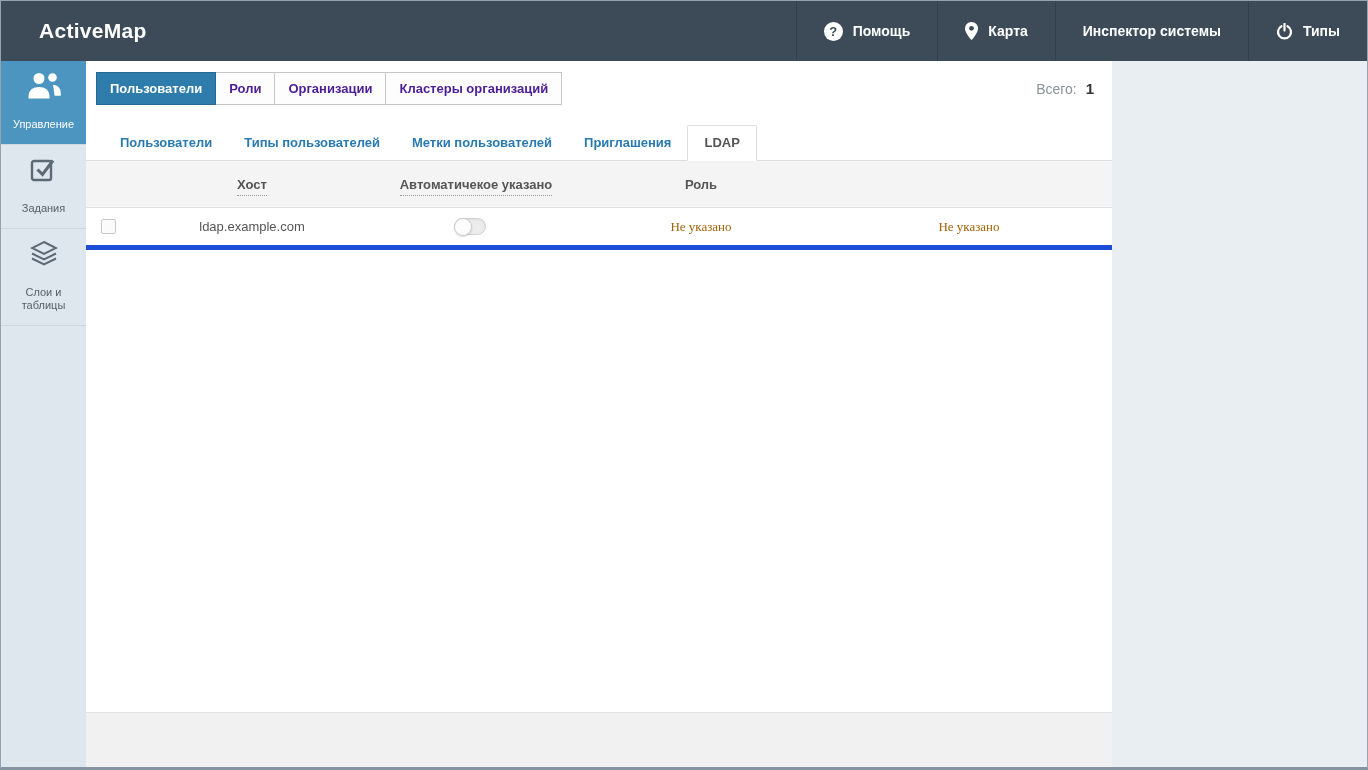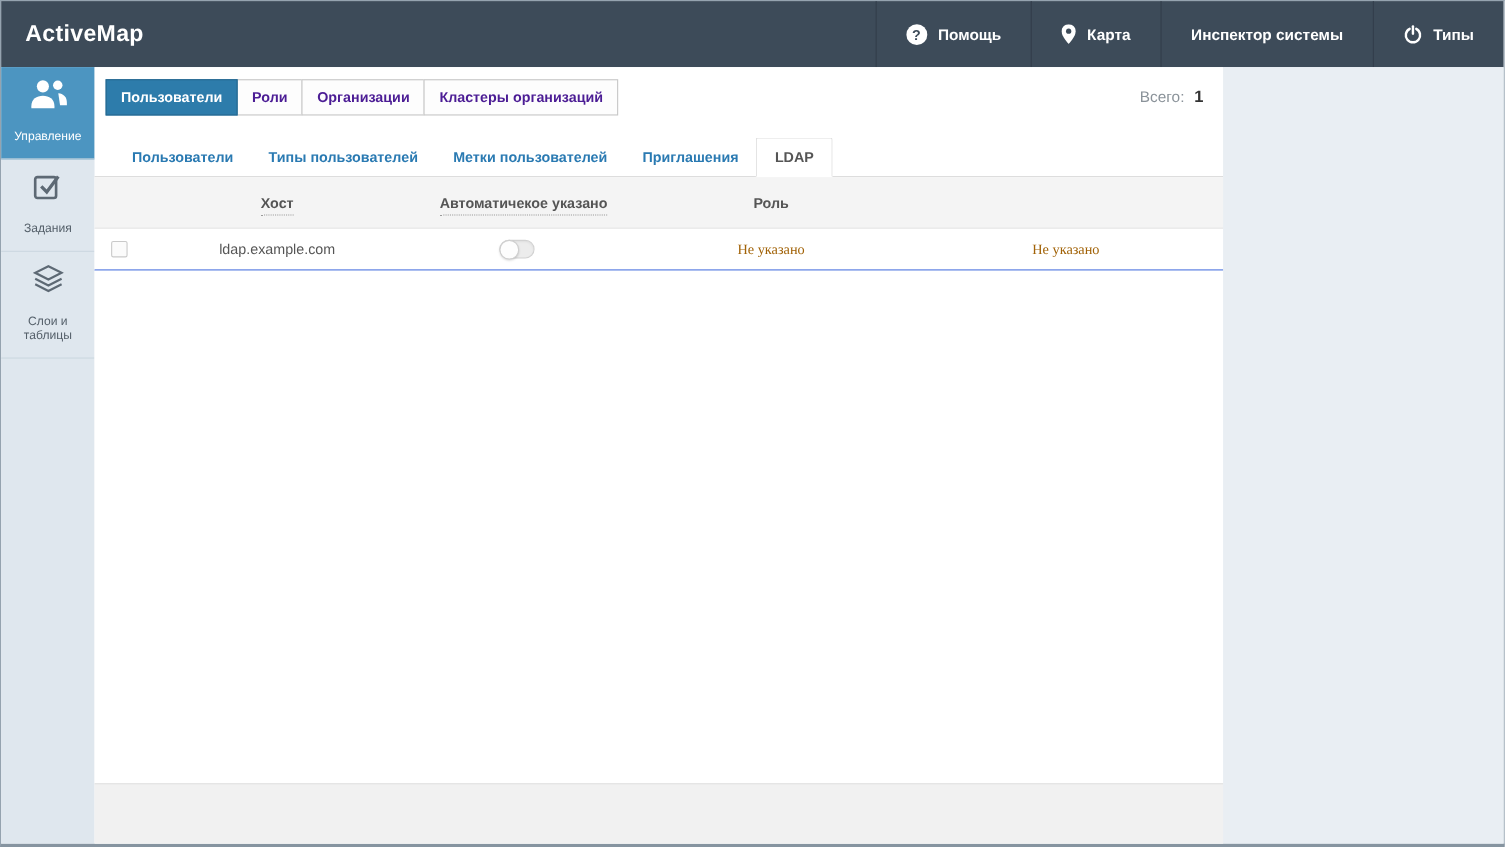--- a/index.html
+++ b/index.html
@@ -14,21 +14,21 @@
     background:#e9eef3; overflow:hidden;
   }
 
   
   .topbar {
     height:60px; flex:0 0 60px; background:#3d4b59;
     display:flex; align-items:stretch; color:#fff;
   }
   .logo {
     font-size:21px; font-weight:bold; letter-spacing:.3px;
-    padding:0 22px; display:flex; align-items:center;
+    padding:0 38px; display:flex; align-items:center;
   }
   .topnav { margin-left:auto; display:flex; align-items:stretch; }
   .topnav-item {
     display:flex; align-items:center; gap:10px;
     padding:0 27px; font-size:14px; font-weight:bold;
     border-left:1px solid #323e4b; cursor:pointer; white-space:nowrap;
   }
   .help-badge {
     width:19px; height:19px; border-radius:50%;
     background:#fff; color:#3d4b59; font-size:13px; font-weight:bold;
@@ -100,21 +100,21 @@
   .th .sortable { border-bottom:1px dotted #9a9a9a; padding-bottom:3px; cursor:pointer; }
 
   .col-check { width:42px; flex:0 0 42px; padding-left:15px; }
   .col-host  { width:248px; flex:0 0 248px; }
   .col-auto  { width:200px; flex:0 0 200px; }
   .col-role  { width:250px; flex:0 0 250px; }
   .col-org   { flex:1; }
 
   .tbl-row {
     display:flex; align-items:center;
-    padding:10px 0; border-bottom:1px solid #1d4ed8;
+    padding:10px 0; border-bottom:5px solid #1d4ed8;
     font-size:13px; color:#555; background:#fff;
   }
   .checkbox {
     width:15px; height:15px; border:1px solid #c9c9c9; border-radius:2px;
     background:#fbfbfb; cursor:pointer;
   }
   .cell-muted { color:#a16207;font-family:Liberation Serif, serif; }
 
   .toggle {
     width:32px; height:17px; border-radius:9px;

